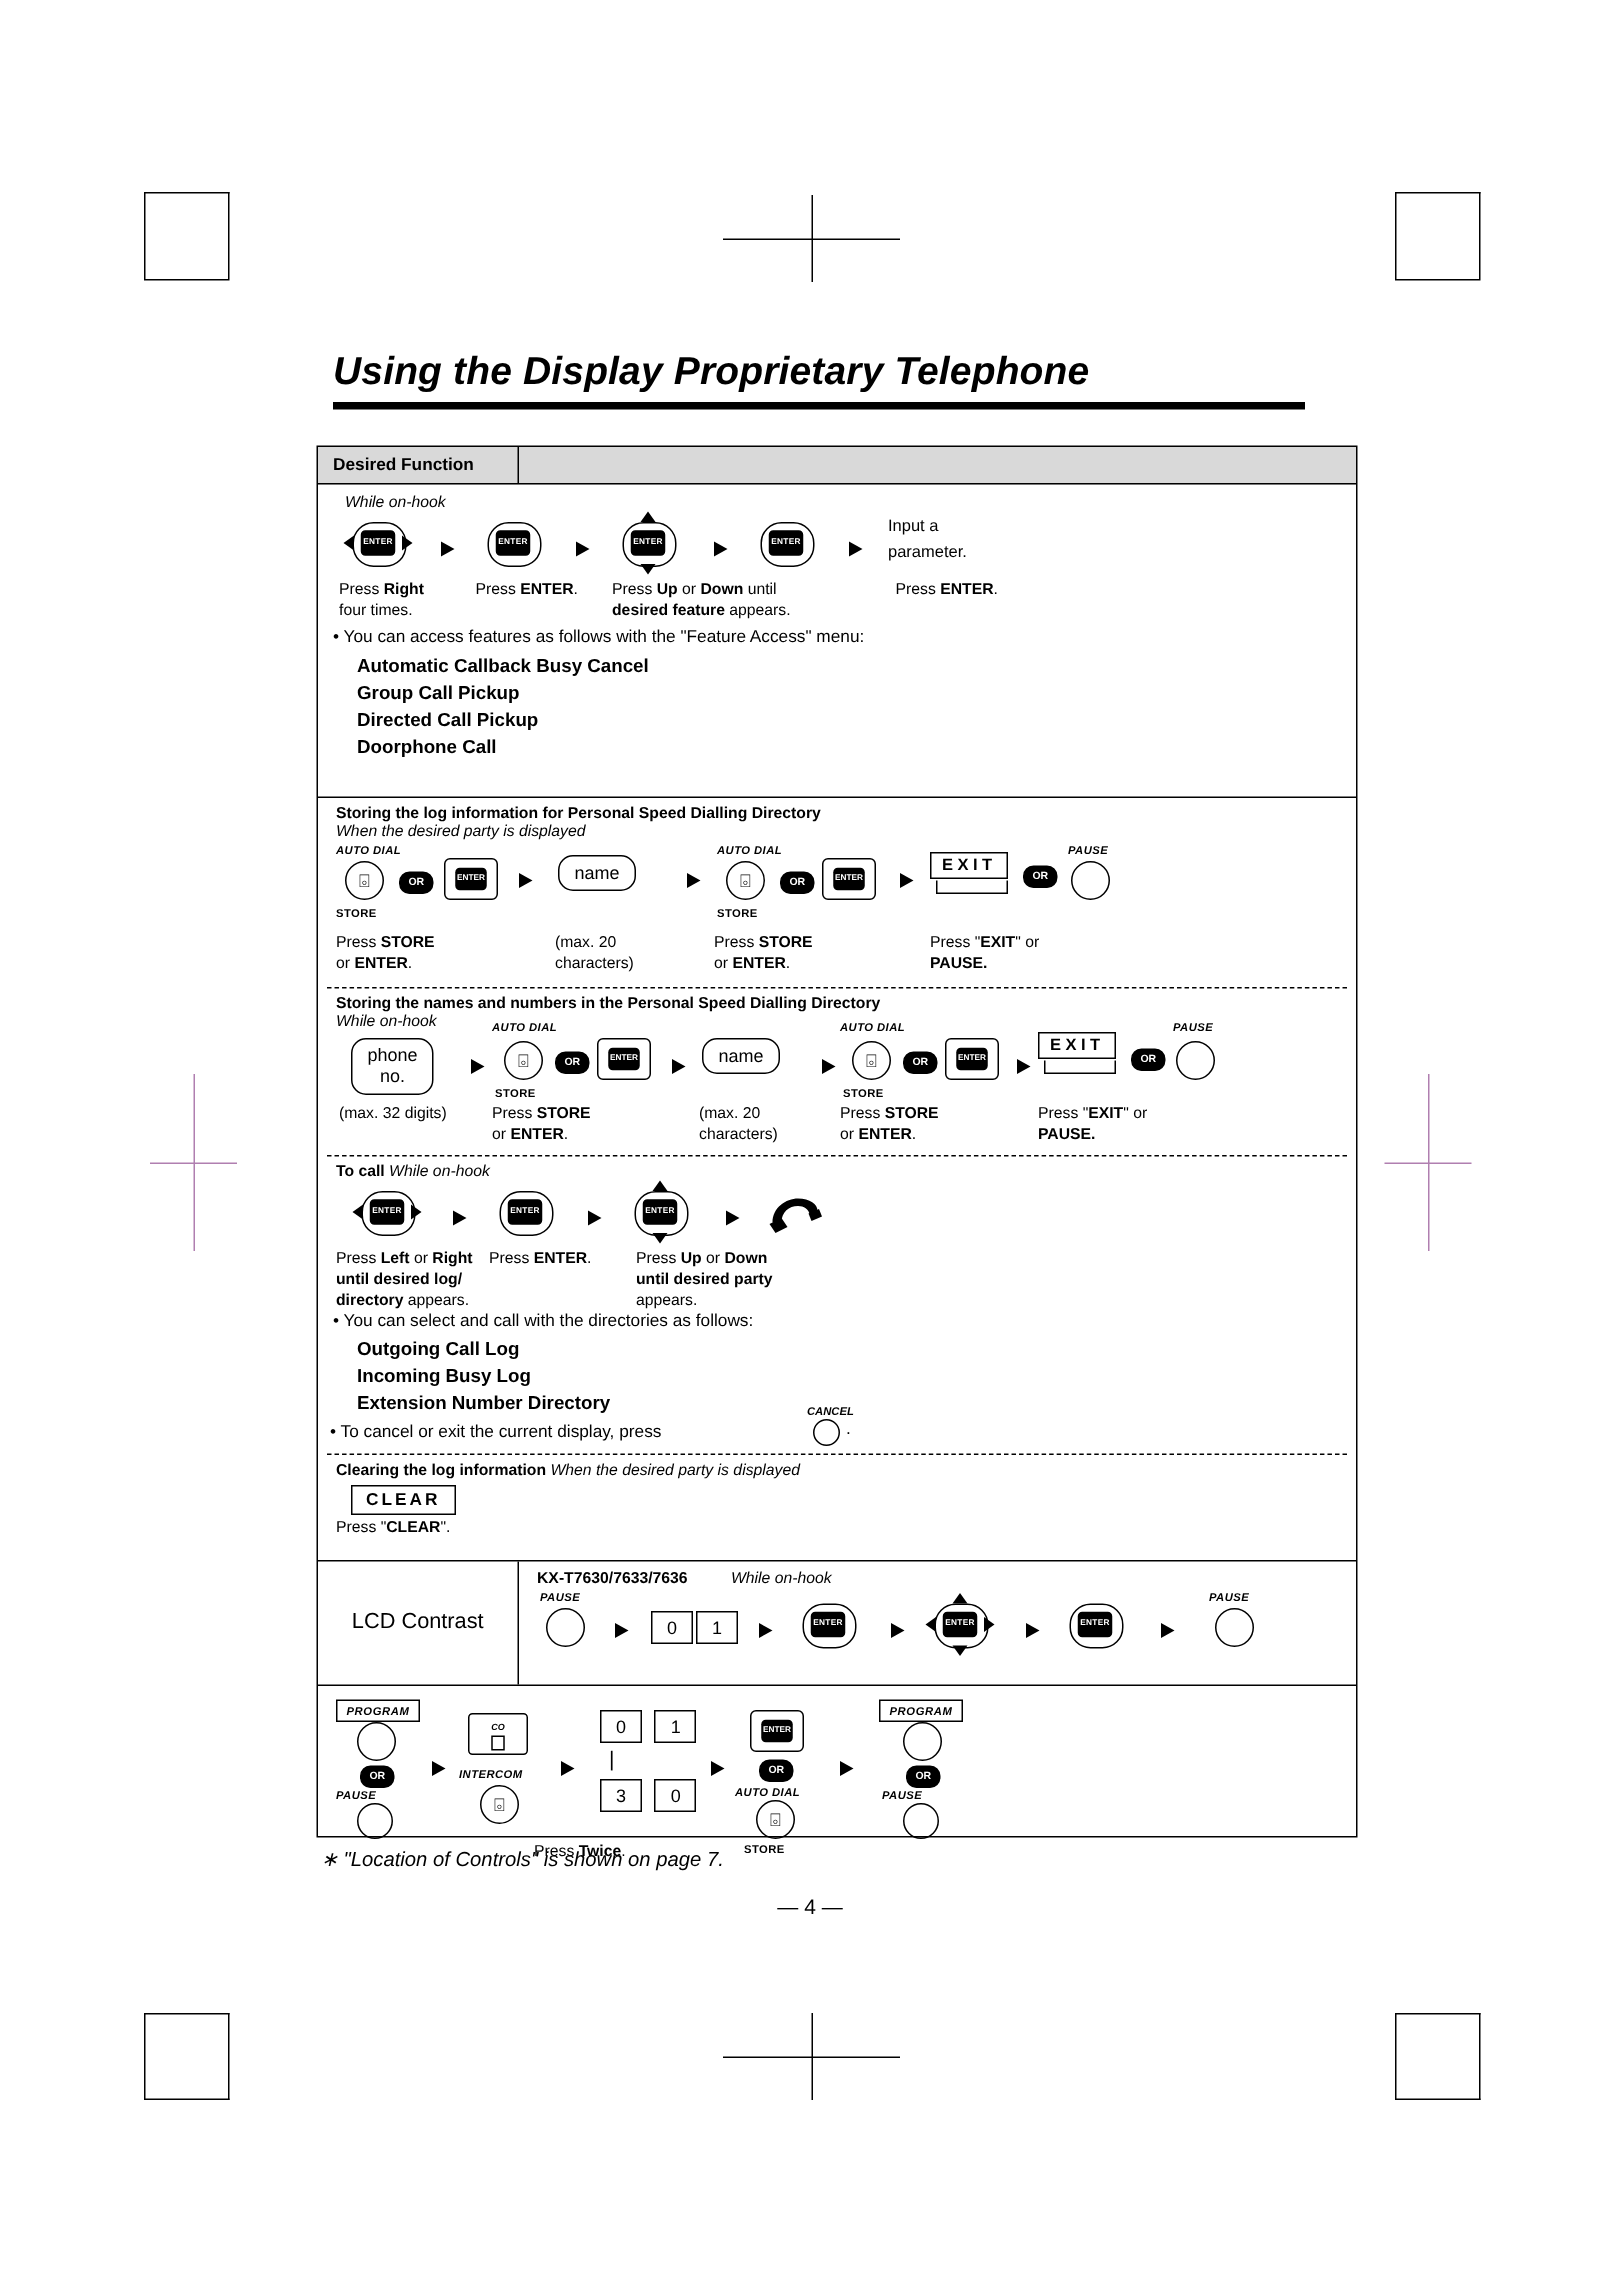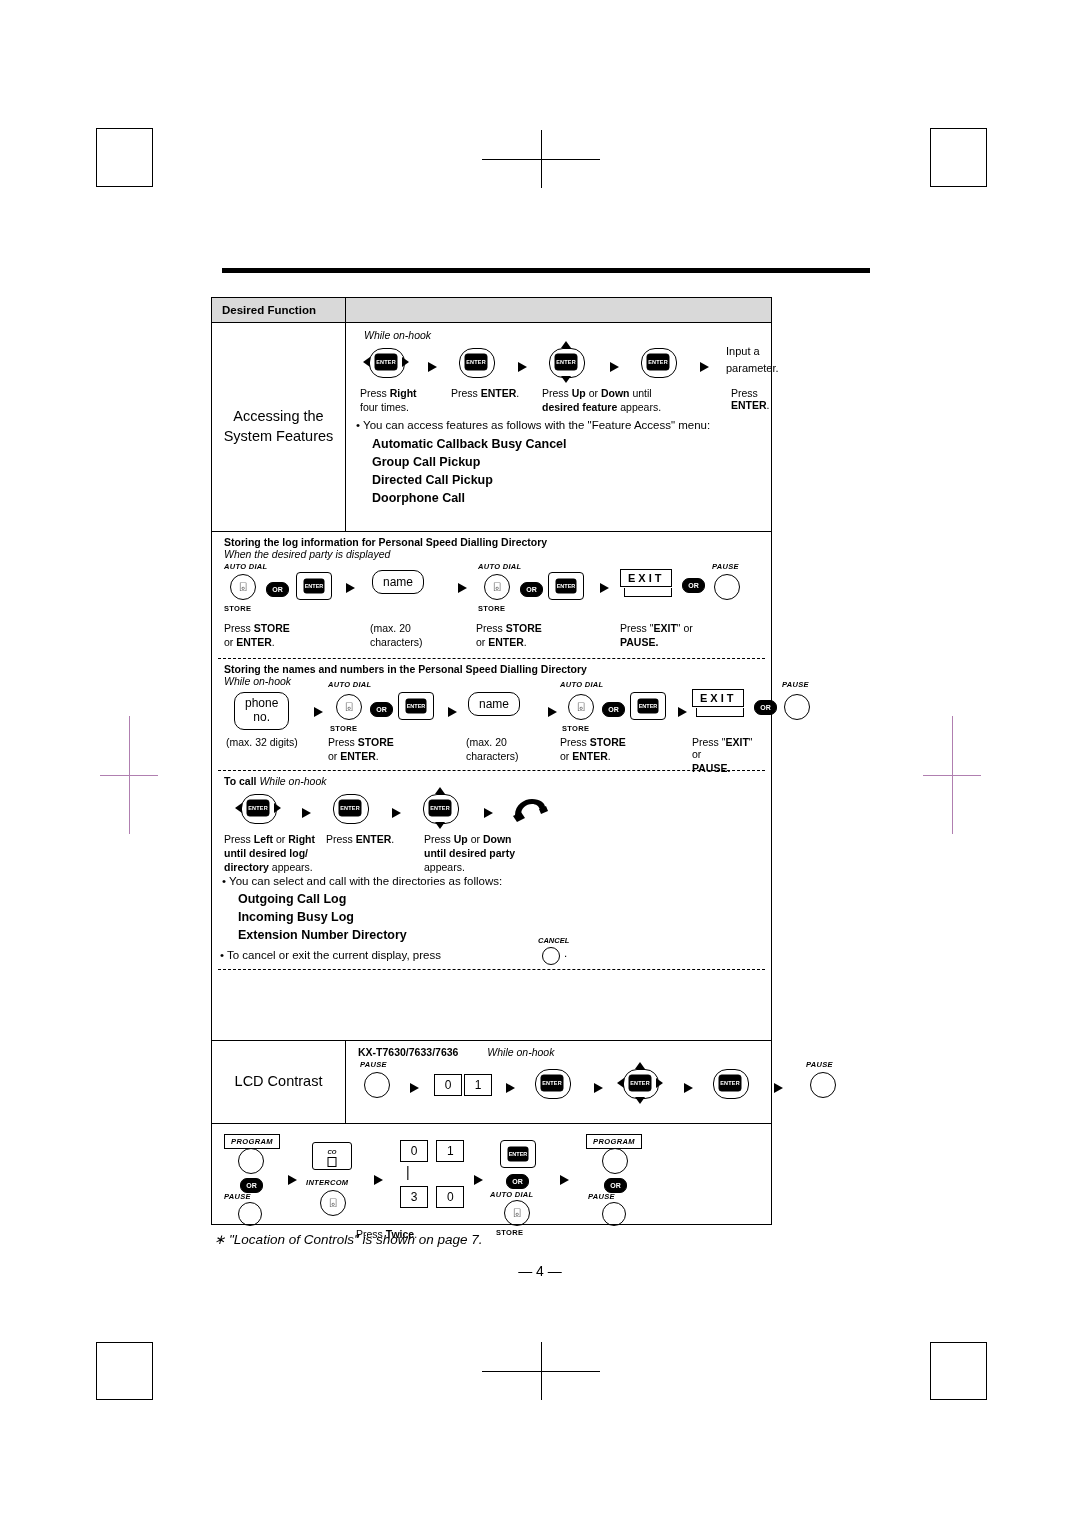--- a/index.html
+++ b/index.html
@@ -12,21 +12,21 @@
   .cm.h{height:1px;}
   .cmp{position:absolute;background:#b07fb0;}
   .cmp.v{width:1px;}
   .cmp.h{height:1px;}
 
   
   .title{position:absolute;left:222px;top:232px;font-size:26px;font-weight:bold;font-style:italic;letter-spacing:0.1px;}
   .titlerule{position:absolute;left:222px;top:268px;width:648px;height:5px;background:#000;}
 
   
-  .tbl{position:absolute;left:211px;top:297px;width:561px;border:1.5px solid #000;box-sizing:border-box;}
+  .tbl{position:absolute;left:211px;top:297px;width:694px;border:1.5px solid #000;box-sizing:border-box;}
   .hdr{display:flex;border-bottom:1.5px solid #000;background:#d9d9d9;}
   .hdr .c1{width:134px;box-sizing:border-box;padding:6px 0 6px 10px;font-size:11.5px;font-weight:bold;border-right:1.5px solid #000;}
   .hdr .c2{flex:1;text-align:center;font-size:14px;font-weight:bold;padding:5px 0;}
 
   .row{display:flex;border-bottom:1.5px solid #000;}
   .row:last-child{border-bottom:none;}
   .rlab{width:134px;box-sizing:border-box;border-right:1.5px solid #000;font-size:14.5px;padding:10px;display:flex;align-items:center;justify-content:center;text-align:center;line-height:1.35;}
   .rbody{flex:1;position:relative;box-sizing:border-box;}
 
   .small{font-size:10.5px;}
@@ -97,32 +97,30 @@
 
   <div class="cm h" style="left:482px;top:159px;width:118px;"></div>
   <div class="cm v" style="left:541px;top:130px;height:58px;"></div>
   <div class="cm h" style="left:482px;top:1371px;width:118px;"></div>
   <div class="cm v" style="left:541px;top:1342px;height:58px;"></div>
   <div class="cmp v" style="left:129px;top:716px;height:118px;"></div>
   <div class="cmp h" style="left:100px;top:775px;width:58px;"></div>
   <div class="cmp v" style="left:952px;top:716px;height:118px;"></div>
   <div class="cmp h" style="left:923px;top:775px;width:58px;"></div>
 
+  <div class="title">Using the Display Proprietary Telephone</div>
   <div class="titlerule"></div>
 
   <div class="tbl">
 
     <div class="hdr">
       <div class="c1">Desired Function</div>
     </div>
 
     <div class="row" style="min-height:208px;">
-      <div class="rlab">
-        <span>Accessing the<br>System Features</span>
-      </div>
       <div class="rbody" style="padding:6px 8px 4px 8px;">
         <div class="small ital" style="margin-left:10px;">While on-hook</div>
 
         <div style="position:relative;height:44px;margin-top:2px;">
 
           <div style="position:absolute;left:10px;top:4px;">
             <span class="navkey">
               <span class="body"></span><span class="tri tl"></span><span class="tri tr2"></span>
               <span class="ent">ENTER</span>
             </span>
@@ -357,20 +355,30 @@
           <div style="position:relative;height:22px;margin-top:1px;">
             <span style="font-size:11.5px;">• To cancel or exit the current display, press</span>
             <span style="position:absolute;left:318px;top:-9px;font-size:7.5px;font-weight:bold;font-style:italic;">CANCEL</span>
             <span style="position:absolute;left:322px;top:1px;"><span class="circlekey" style="width:18px;height:18px;"></span></span>
             <span style="position:absolute;left:344px;top:2px;font-size:11.5px;">.</span>
           </div>
         </div>
 
         <div class="divider" style="margin:0 6px;"></div>
 
+        <div style="padding:4px 8px 6px 8px;">
+          <div style="font-size:10.5px;margin-left:4px;">
+            <b>Clearing the log information</b>
+            <span class="ital">When the desired party is displayed</span>
+          </div>
+          <div style="margin:4px 0 2px 14px;">
+            <span class="clearbox">CLEAR</span>
+          </div>
+          <div style="font-size:10.5px;margin-left:4px;">Press "<b>CLEAR</b>".</div>
+        </div>
 
       </div>
     </div>
 
     <div class="row" style="min-height:82px;">
       <div class="rlab">
         <span>LCD Contrast</span>
       </div>
       <div class="rbody" style="padding:5px 8px;">
         <div style="font-size:10.5px;margin-left:4px;">

